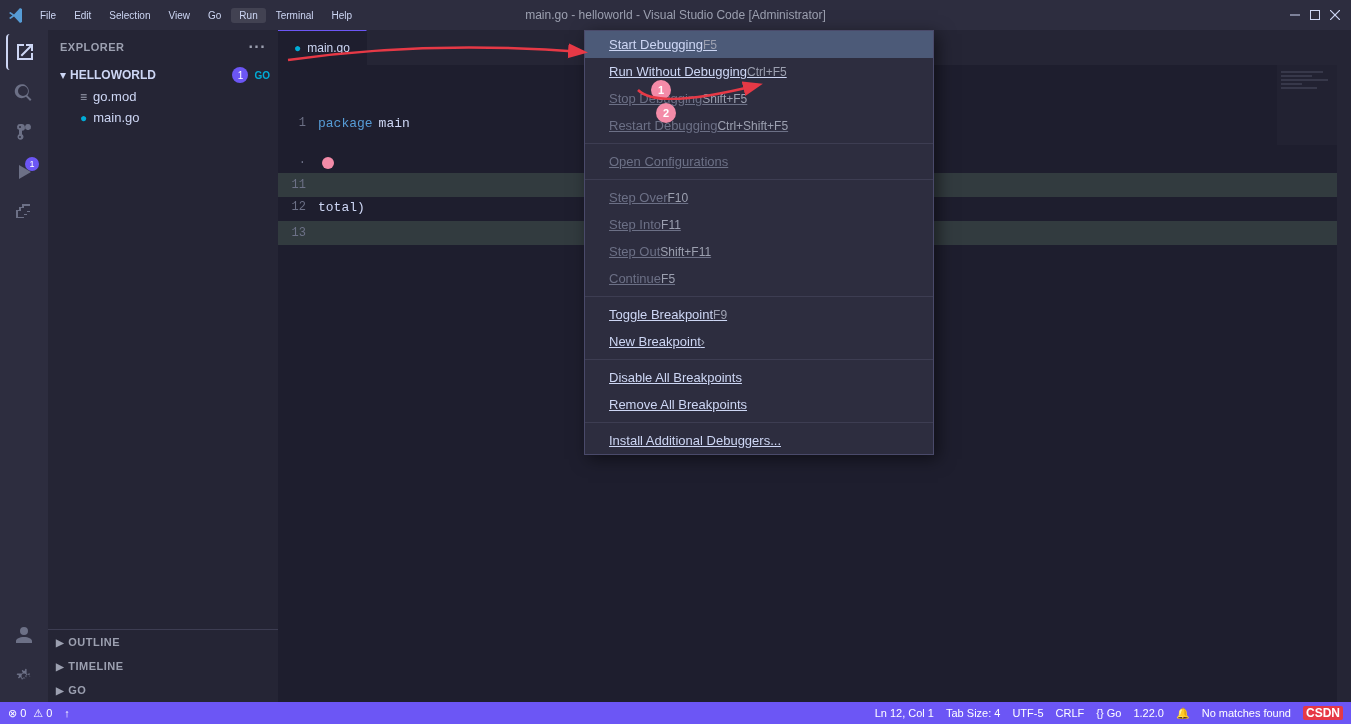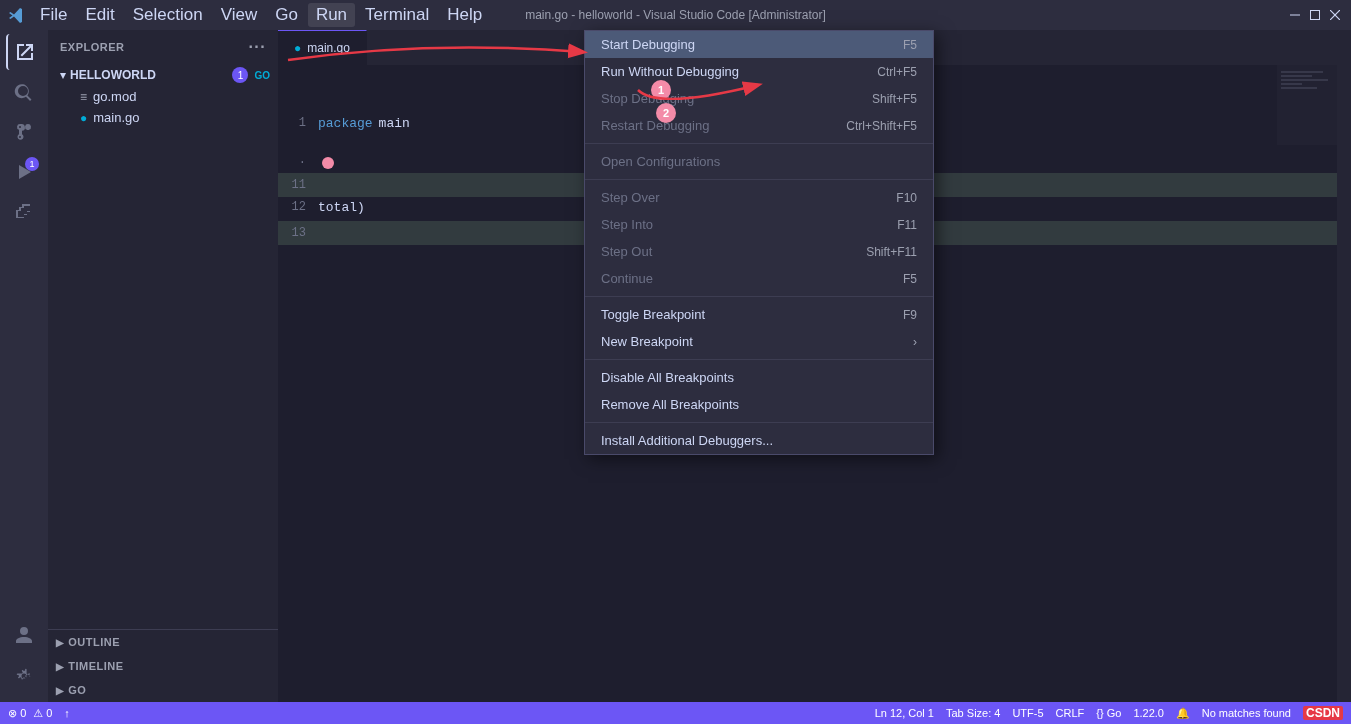--- a/index.html
+++ b/index.html
@@ -29,21 +29,21 @@
       display: flex;
       align-items: center;
       gap: 2px;
       flex: 1;
     }
     .menu-item {
       padding: 2px 8px;
       color: #cdd6f4;
       cursor: pointer;
       border-radius: 3px;
-      font-size: 17px;
+      font-size: 10px;
     }
     .menu-item:hover, .menu-item.active {
       background: rgba(255,255,255,0.1);
     }
     .titlebar-title {
       position: absolute;
       left: 50%;
       transform: translateX(-50%);
       font-size: 12px;
       color: #9ca0b0;
@@ -291,25 +291,25 @@
       width: 350px;
       background: #2d2d3f;
       border: 1px solid #4a4a6a;
       box-shadow: 4px 4px 16px rgba(0,0,0,0.5);
       z-index: 200;
       pointer-events: all;
     }
     .menu-dropdown-item {
       display: flex;
       align-items: center;
-      justify-content: space-between;
-      padding: 6px 16px;
+      padding: 6px 24px;
       cursor: pointer;
       color: #cdd6f4;
       font-size: 13px;
+      text-decoration: underline;
     }
     .menu-dropdown-item:hover, .menu-dropdown-item.highlighted {
       background: rgba(108, 86, 245, 0.3);
     }
     .menu-dropdown-item.highlighted {
       background: #4c5a78;
     }
     .menu-dropdown-item.disabled {
       color: #6c7086;
       cursor: default;

